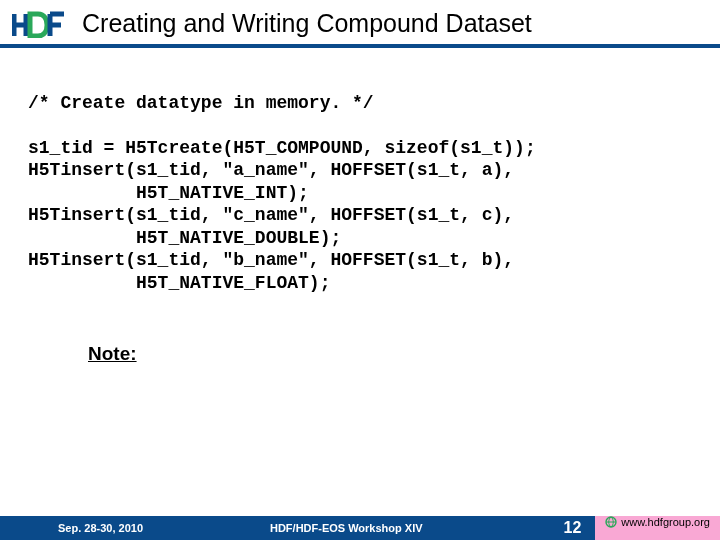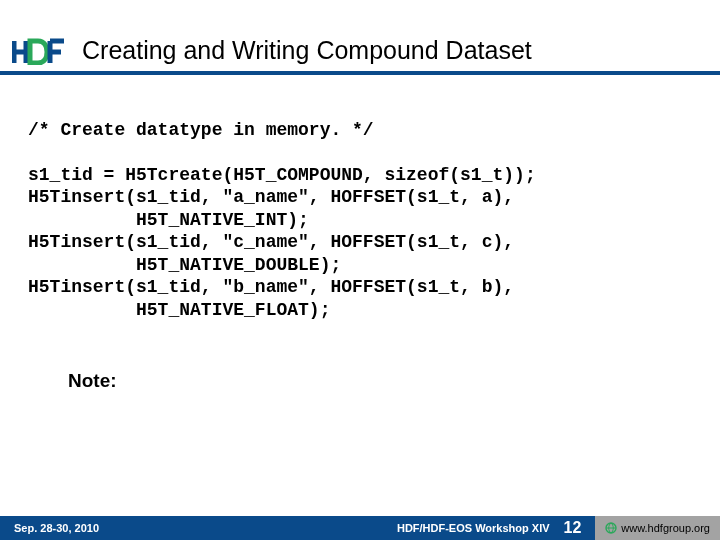--- a/index.html
+++ b/index.html
@@ -8,21 +8,20 @@
     height: 540px;
     background: #ffffff;
     font-family: Arial, Helvetica, sans-serif;
     position: relative;
     overflow: hidden;
   }
   .header {
     display: flex;
     align-items: center;
     padding: 8px 12px 6px 12px;
-    margin-top: 27px;
   }
   .logo {
     width: 56px;
     height: 30px;
     margin-right: 14px;
     flex-shrink: 0;
   }
   .title {
     font-size: 25px;
     font-weight: 400;
@@ -42,55 +41,57 @@
     font-weight: bold;
     color: #000;
     white-space: pre;
     line-height: 1.25;
   }
   .gap {
     height: 22px;
   }
   .notes {
     margin-top: 48px;
-    margin-left: 40px;
+    margin-left: 60px;
     font-size: 19px;
     line-height: 1.3;
     color: #000;
+    text-decoration: underline;
   }
   .notes .heading {
     font-weight: bold;
   }
   .footer {
     position: absolute;
     bottom: 0;
     left: 0;
     right: 0;
     height: 24px;
     background: #0a4a8a;
     color: #fff;
     display: flex;
     align-items: center;
     font-size: 11px;
+    padding-left: 44px;
   }
   .footer .date { padding-left: 14px; flex: 0 0 auto; font-weight: bold; }
-  .footer .center { flex: 1 1 auto; text-align: right; font-weight: bold; }
+  .footer .center { flex: 1 1 auto; text-align: center; font-weight: bold; }
   .footer .pagenum {
     flex: 0 0 auto;
     padding: 0 14px;
     font-weight: bold;
     font-size: 16px;
   }
   .footer .site {
     flex: 0 0 auto;
-    background: #a3a3a3;
+    background: #f9a8d4;
     color: #000;
     height: 24px;
     display: flex;
-    align-items: center;
+    align-items: flex-start;
     padding: 0 10px;
     font-size: 11px;
   }
   .footer .site .dot {
     width: 12px;
     height: 12px;
     display: inline-block;
     margin-right: 4px;
   }
 </style>

